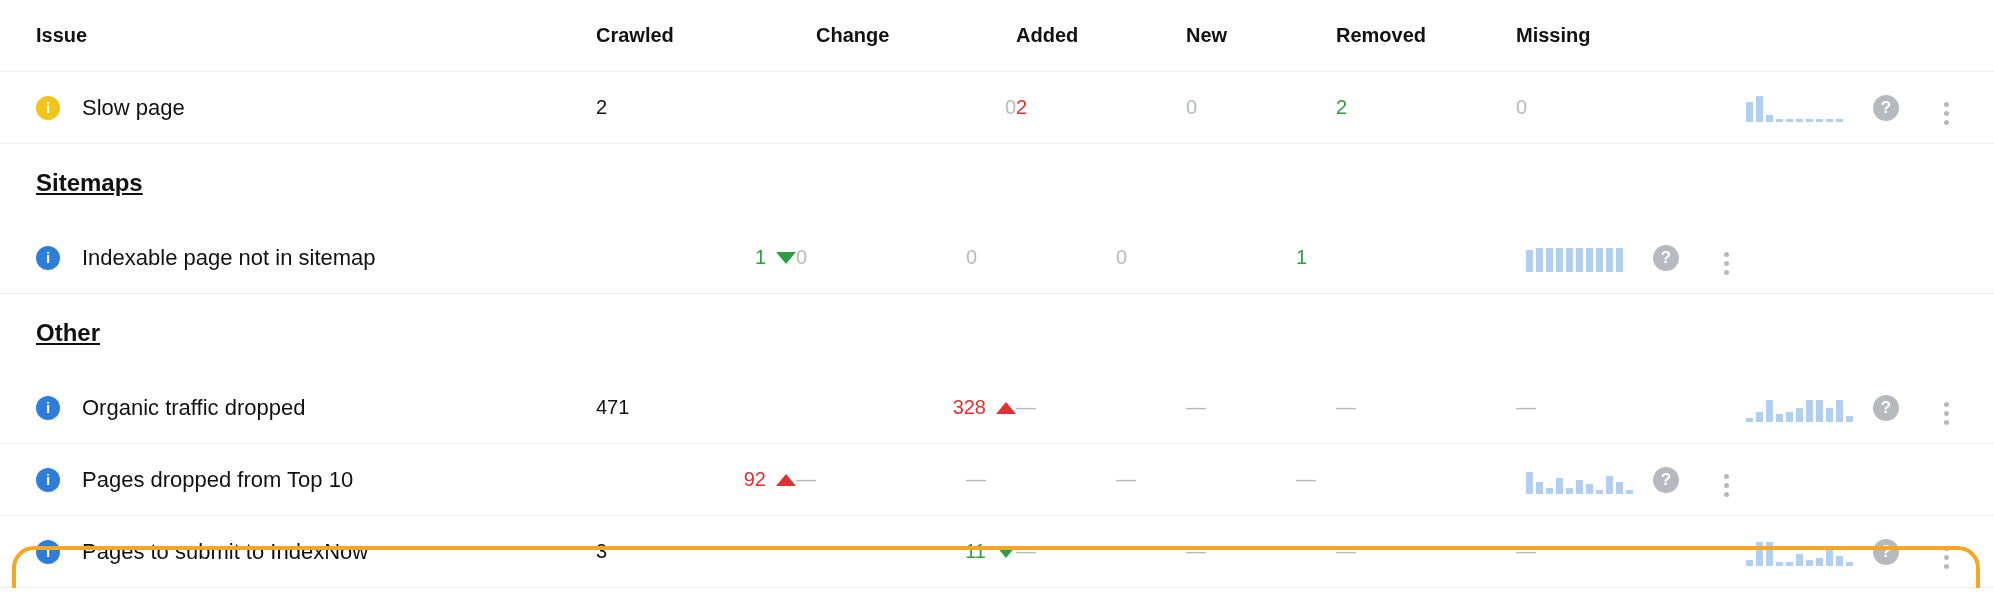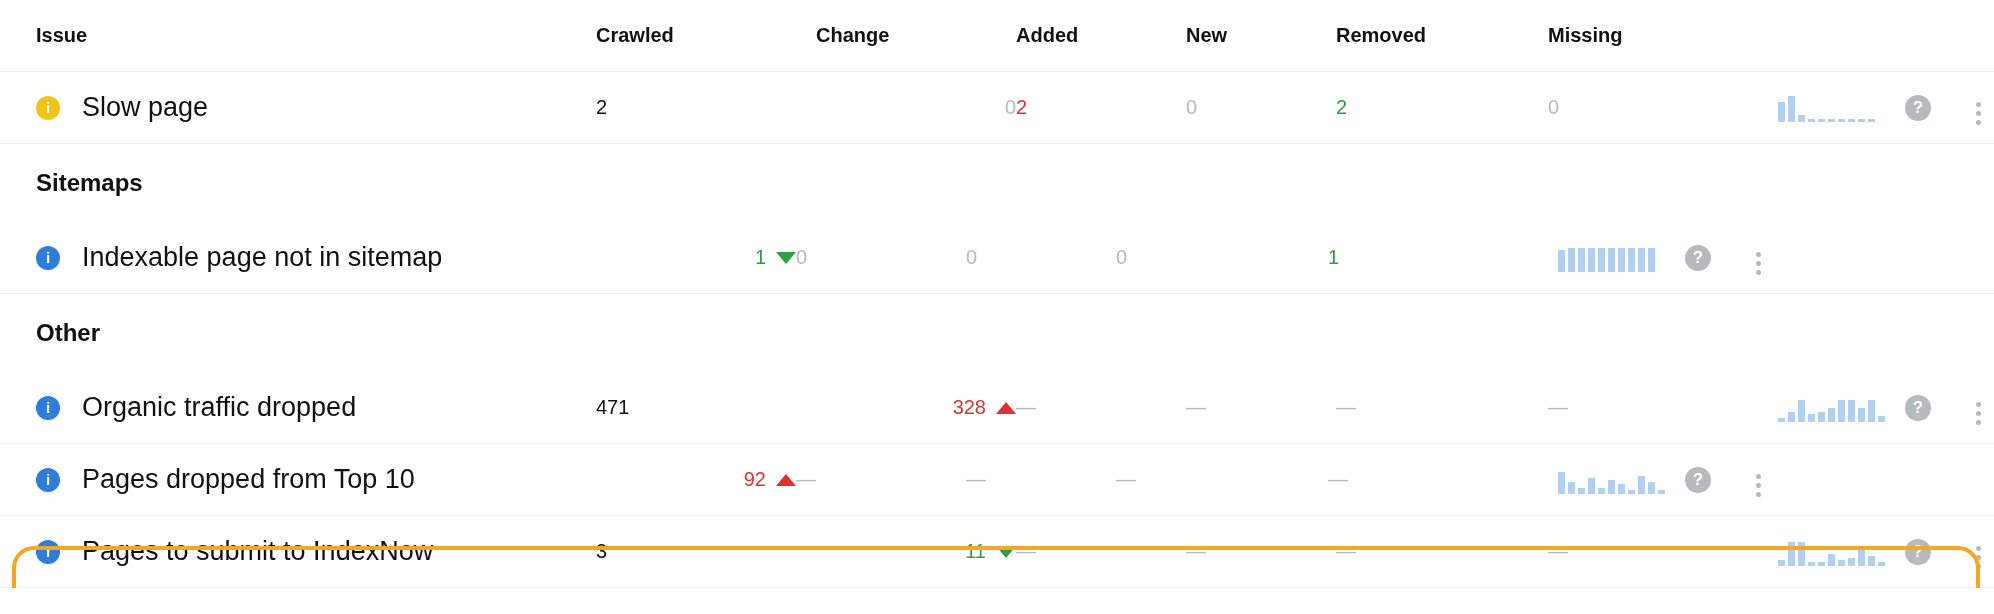--- a/index.html
+++ b/index.html
@@ -1,35 +1,35 @@
 <!DOCTYPE html>
 <html><head>
 <meta charset="utf-8">
 <style>
   * { box-sizing: border-box; }
   body { margin:0; font-family:-apple-system,BlinkMacSystemFont,"Segoe UI",Helvetica,Arial,sans-serif; font-size:20px; color:#111; background:#fff; width:1994px; }
   .table { width:100%; }
   .row { display:flex; align-items:center; border-bottom:1px solid #eceef0; padding:0 36px; min-height:72px; }
   .header-row { font-weight:700; }
   .header-row .label { color:#111; }
-  .section-row { border-bottom:none; min-height:78px; }
+  .section-row { border-bottom:none; min-height:78px;text-decoration:underline; }
   .section-title { font-weight:800; color:#111; font-size:24px; }
   .issue-cell { display:flex; align-items:center; gap:22px; flex:0 0 560px; }
   .icon { width:24px; height:24px; display:inline-flex; align-items:center; justify-content:center; flex:0 0 24px; }
   .info-circle { width:24px; height:24px; border-radius:50%; color:#fff; font-weight:900; font-size:15px; display:flex; align-items:center; justify-content:center; line-height:1; }
   .ic-blue { background:#2f7ddb; }
   .ic-yellow { background:#f0c419; }
-  .issue-name { color:#111; font-size:27px; }
+  .issue-name { color:#111; font-size:22px; }
   .col { }
   .col-crawled { flex:0 0 220px; }
   .col-change  { flex:0 0 200px; display:flex; justify-content:flex-end; align-items:center; gap:10px; }
   .col-added   { flex:0 0 170px; }
   .col-new     { flex:0 0 150px; }
   .col-removed { flex:0 0 180px; }
-  .col-missing { flex:0 0 190px;margin-left:32px; }
+  .col-missing { flex:0 0 190px; }
   .col-spark   { flex:0 0 150px; padding-left:40px; }
   .col-help    { flex:0 0 60px; text-align:center; }
   .col-menu    { flex:0 0 60px; text-align:center; }
   .header-row .col-change { display:block; }
   .muted { color:#b6b9be; }
   .green { color:#2f9e44; }
   .red   { color:#e03131; }
   .caret-up,.caret-down { width:0; height:0; border-left:10px solid transparent; border-right:10px solid transparent; display:inline-block; }
   .caret-up { border-bottom:12px solid currentColor; }
   .caret-down { border-top:12px solid currentColor; }

